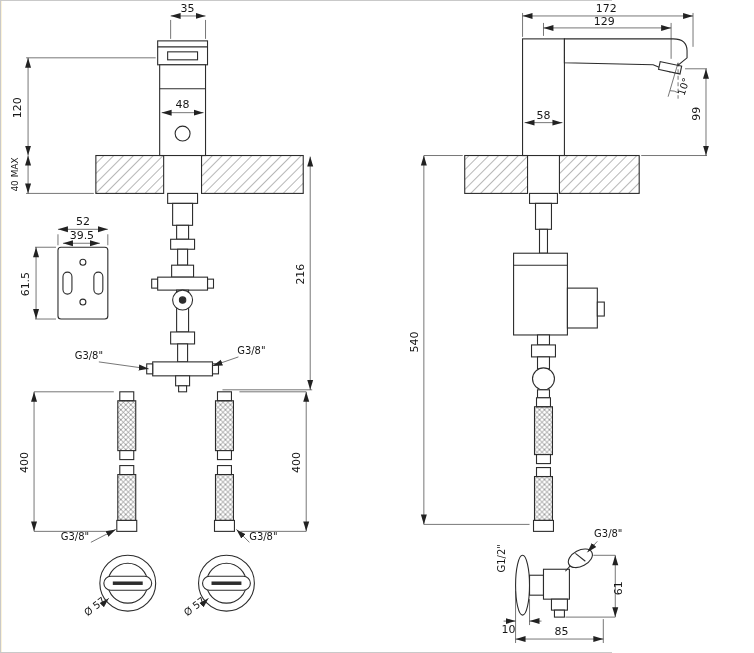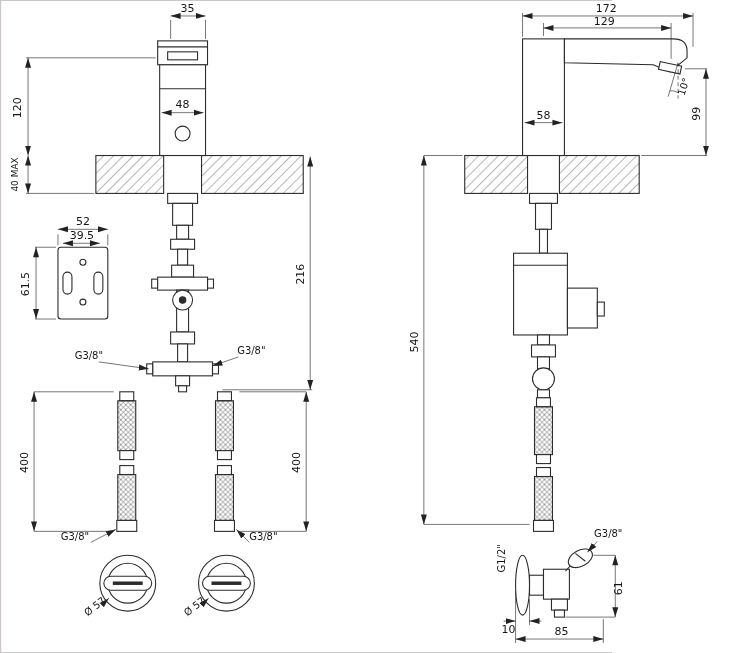--- a/index.html
+++ b/index.html
@@ -1,18 +1,18 @@
 <!DOCTYPE html>
 <html><head>
 <meta charset="utf-8">
 <style>
   html,body { margin:0; padding:0; background:#ffffff; }
   .canvas {
     width:612px; height:653px; box-sizing:border-box;
-    border:1px solid #c9c9c9; background:#fca5a5;
+    border:1px solid #c9c9c9; background:#eab308;
     font-family:"DejaVu Sans", sans-serif;
     text-decoration:underline;
   }
   svg text {
     font-family:"DejaVu Sans", sans-serif;
     font-size:11px; fill:#161616;
   }
   svg text.sm { font-size:9px; }
   svg text.md { font-size:10px; }
   .dim, .ext { stroke:#2c2c2c; stroke-width:0.65; fill:none; }

